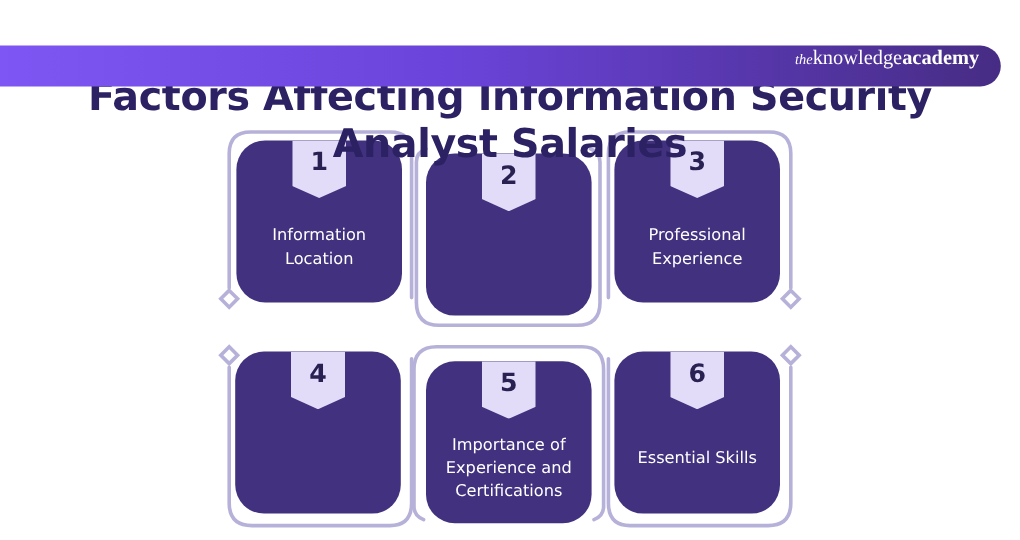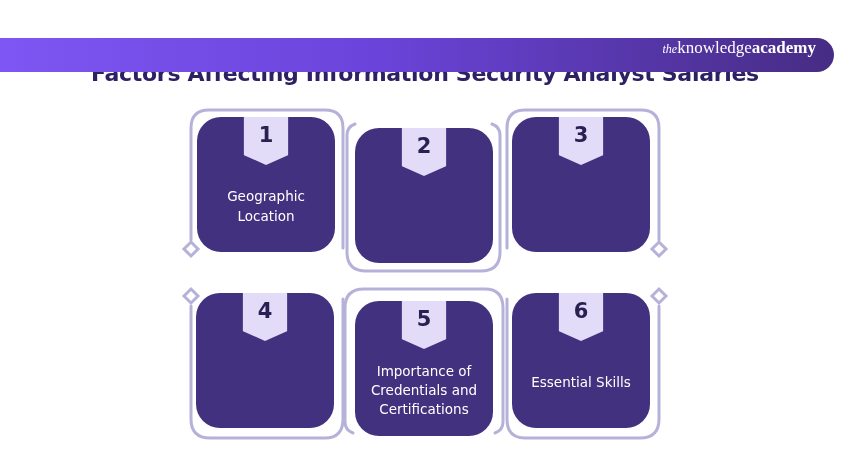--- a/index.html
+++ b/index.html
@@ -23,21 +23,21 @@
     margin-top:28px;
   }
   .logo { color:#ffffff; font-family:"Liberation Serif", serif; font-size:17px; white-space:nowrap; }
   .logo .the { font-style:italic; font-size:12px; }
   .logo .academy { font-weight:bold; }
 
   
   .page-title {
     position:absolute; top:61px; left:0; width:850px;
     text-align:center;
-    font-size:22px; font-weight:bold;
+    font-size:33px; font-weight:bold;
     letter-spacing:-0.3px;
     color:#2b2163;
     z-index:2;
   }
 
   
   .deco-svg { position:absolute; left:0; top:0; z-index:0; }
 
   
   .card {
@@ -101,46 +101,47 @@
       <path d="M 191 289 L 198 296 L 191 303 L 184 296 Z"></path>
       <path d="M 659 289 L 666 296 L 659 303 L 652 296 Z"></path>
     </g>
   </g>
 </svg>
 
 <div class="card card-1">
   <div class="ribbon">
     <span class="ribbon-num">1</span>
   </div>
-  <div class="card-label">Geographic Location</div>
+  <div class="card-label">Information Location</div>
 </div>
 
 <div class="card card-2">
   <div class="ribbon">
     <span class="ribbon-num">2</span>
   </div>
 </div>
 
 <div class="card card-3">
   <div class="ribbon">
     <span class="ribbon-num">3</span>
   </div>
+  <div class="card-label">Professional Experience</div>
 </div>
 
 <div class="card card-4">
   <div class="ribbon">
     <span class="ribbon-num">4</span>
   </div>
 </div>
 
 <div class="card card-5">
   <div class="ribbon">
     <span class="ribbon-num">5</span>
   </div>
-  <div class="card-label">Importance of Credentials and Certifications</div>
+  <div class="card-label">Importance of Experience and Certifications</div>
 </div>
 
 <div class="card card-6">
   <div class="ribbon">
     <span class="ribbon-num">6</span>
   </div>
   <div class="card-label">Essential Skills</div>
 </div>
 
 </body></html>

